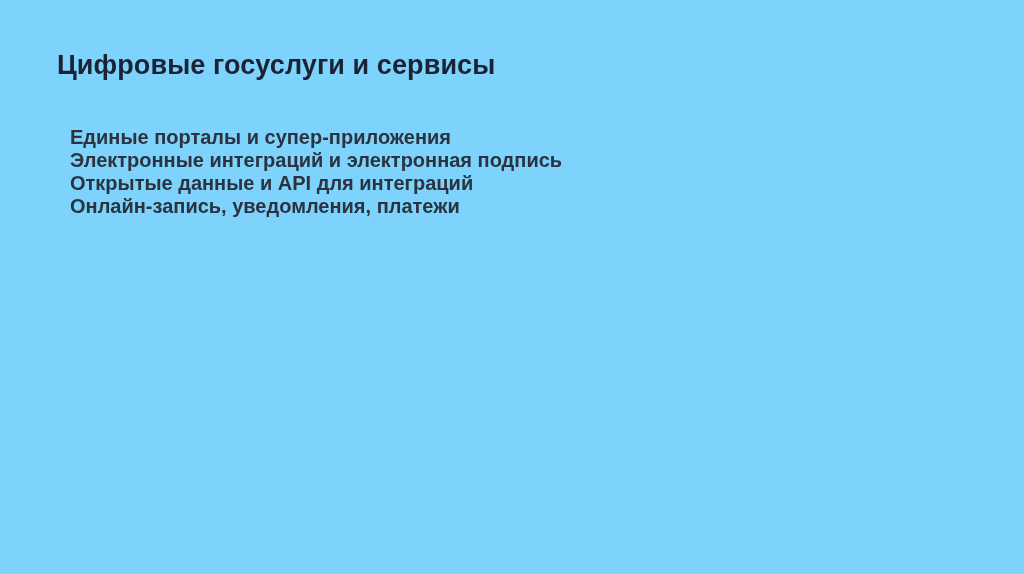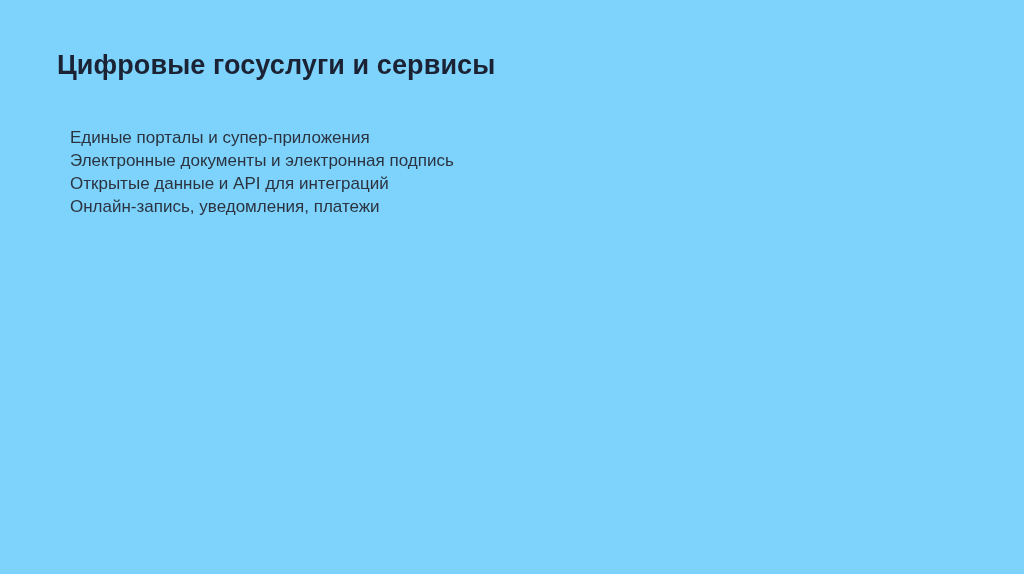--- a/index.html
+++ b/index.html
@@ -39,34 +39,34 @@
 
   .body-block {
     position: absolute;
     left: 70px;
     top: 126px;
     width: 700px;
   }
 
   .body-line {
     margin: 0;
-    font-size: 17px;
-    font-weight: normal;
+    font-size: 20px;
+    font-weight: bold;
     line-height: 23px;
     color: #2c3340;
     white-space: nowrap;
   }
 </style>
 </head>
 <body>
 
 <div class="slide">
 
   <h1 class="slide-title">Цифровые госуслуги и сервисы</h1>
 
   <div class="body-block">
     <p class="body-line">Единые порталы и супер-приложения</p>
-    <p class="body-line">Электронные документы и электронная подпись</p>
+    <p class="body-line">Электронные интеграций и электронная подпись</p>
     <p class="body-line">Открытые данные и API для интеграций</p>
     <p class="body-line">Онлайн-запись, уведомления, платежи</p>
   </div>
 
 </div>
 
 </body></html>

